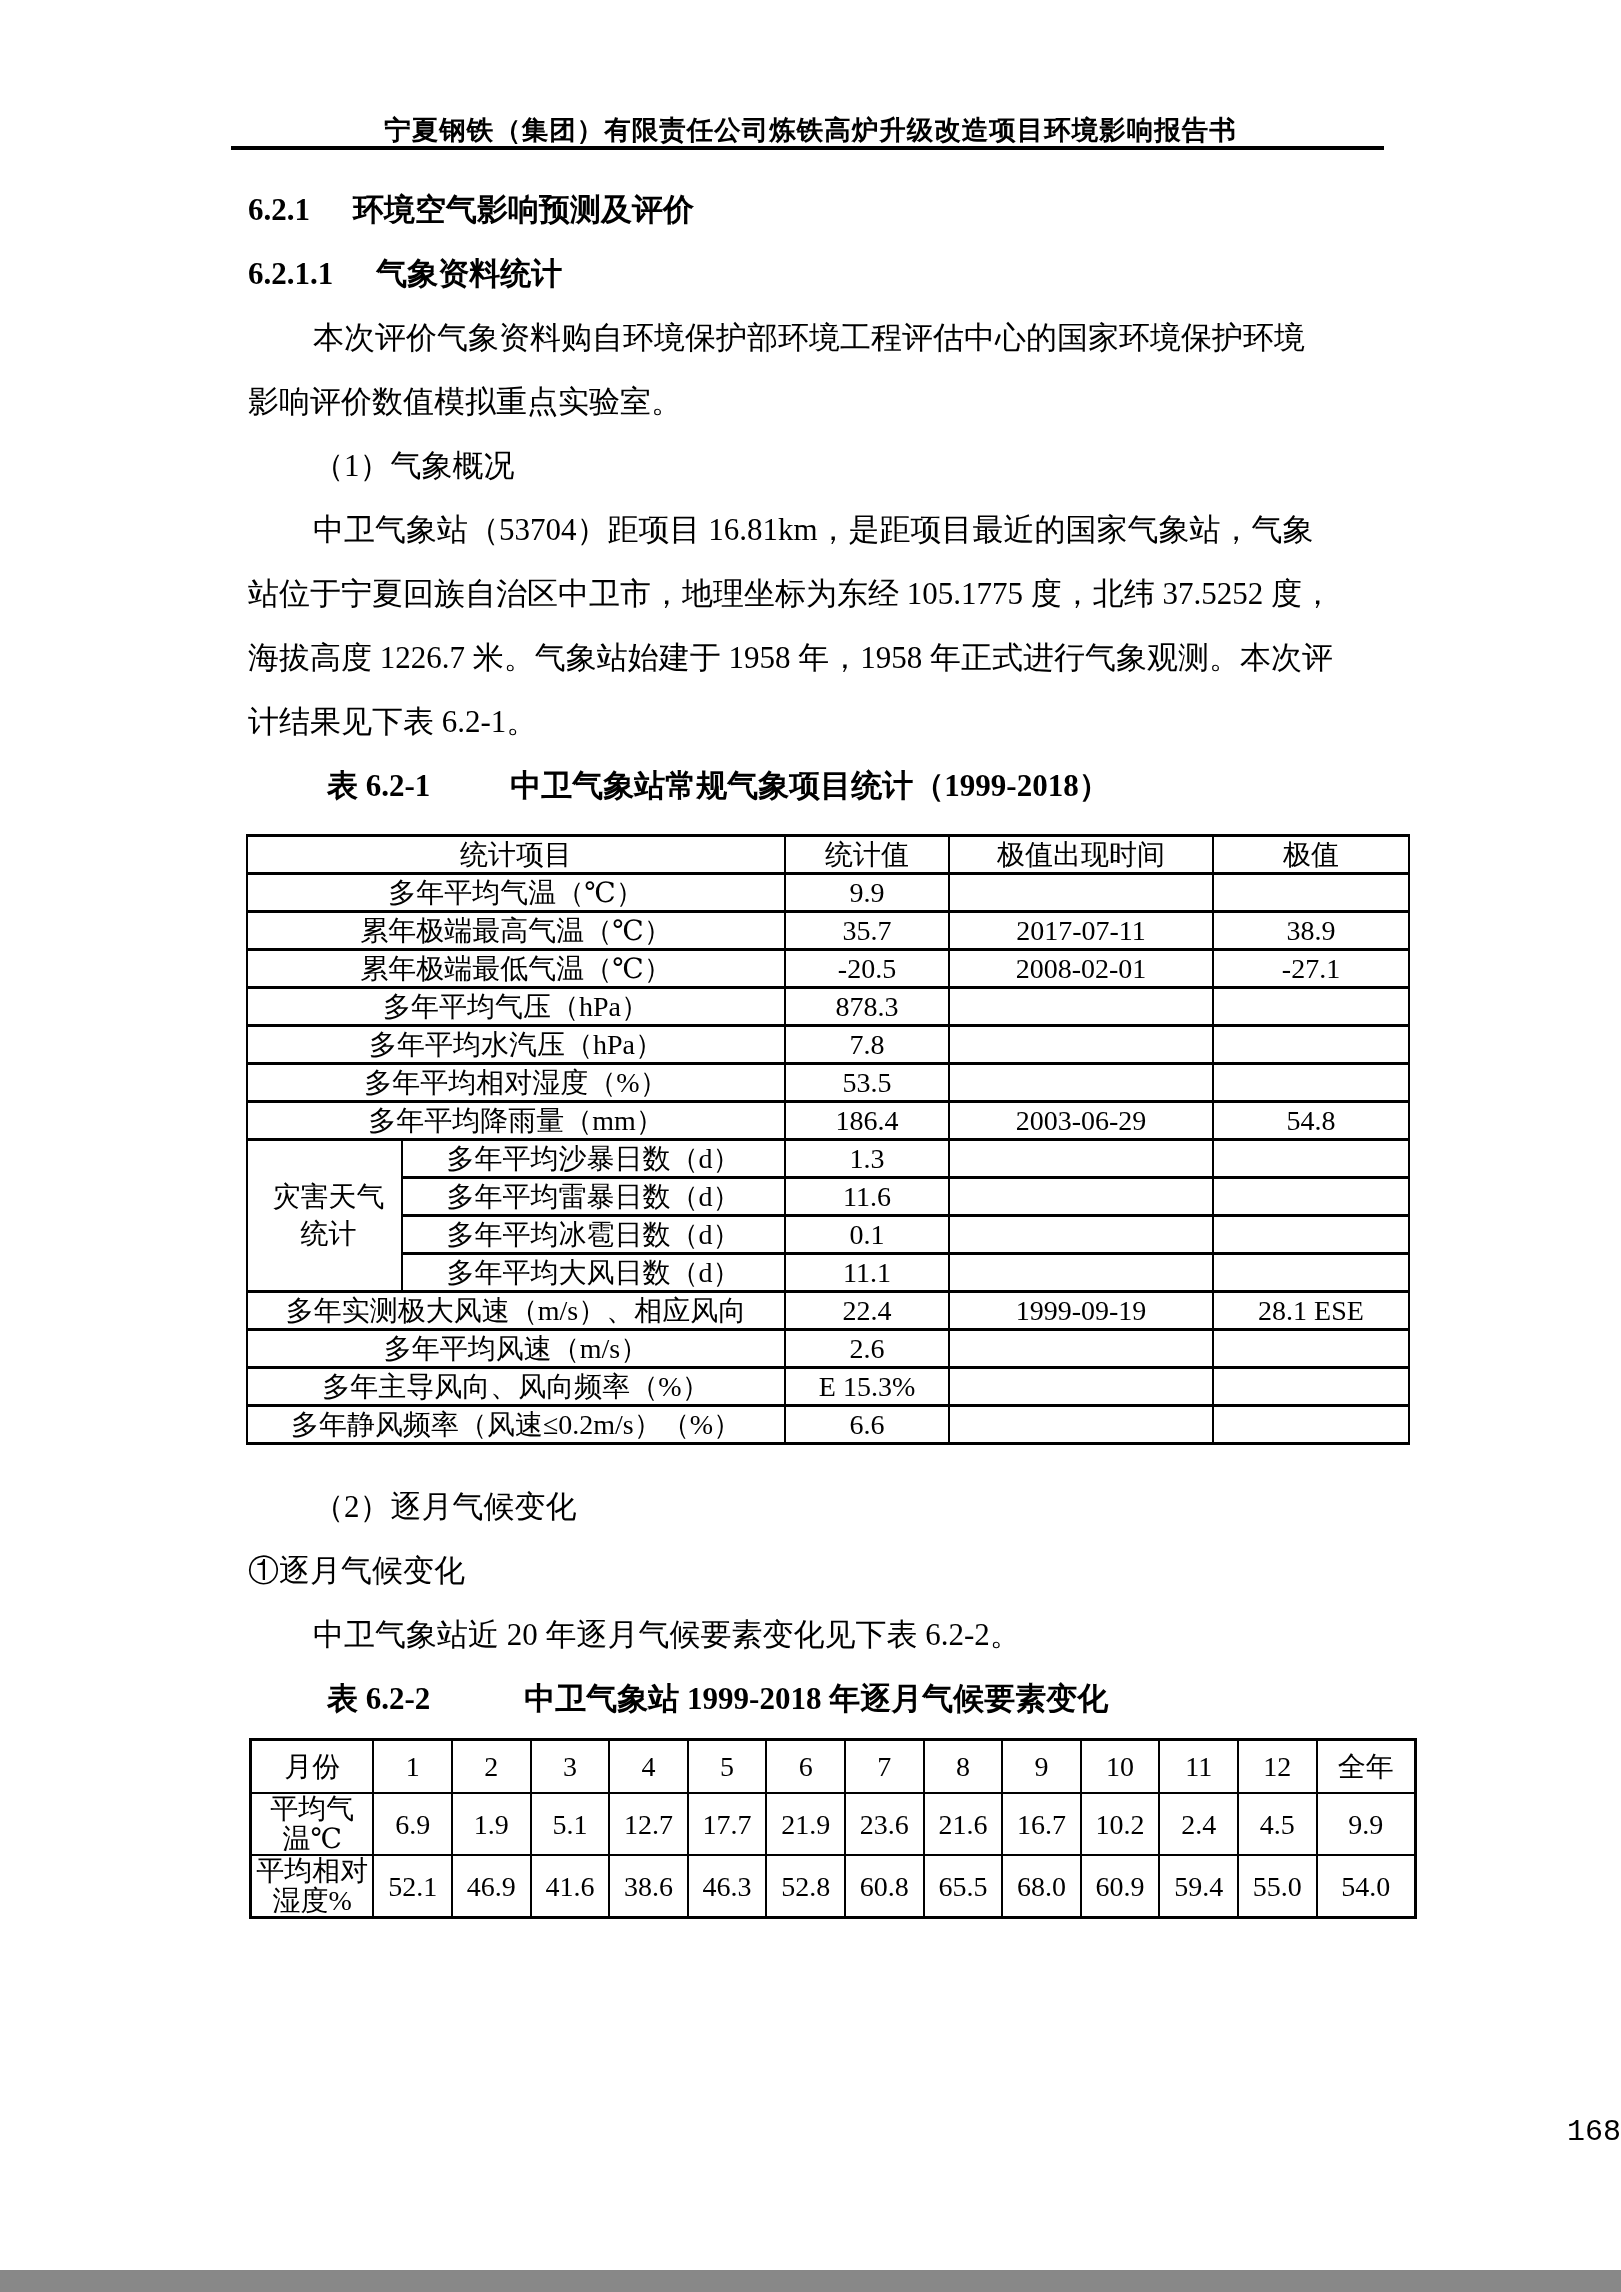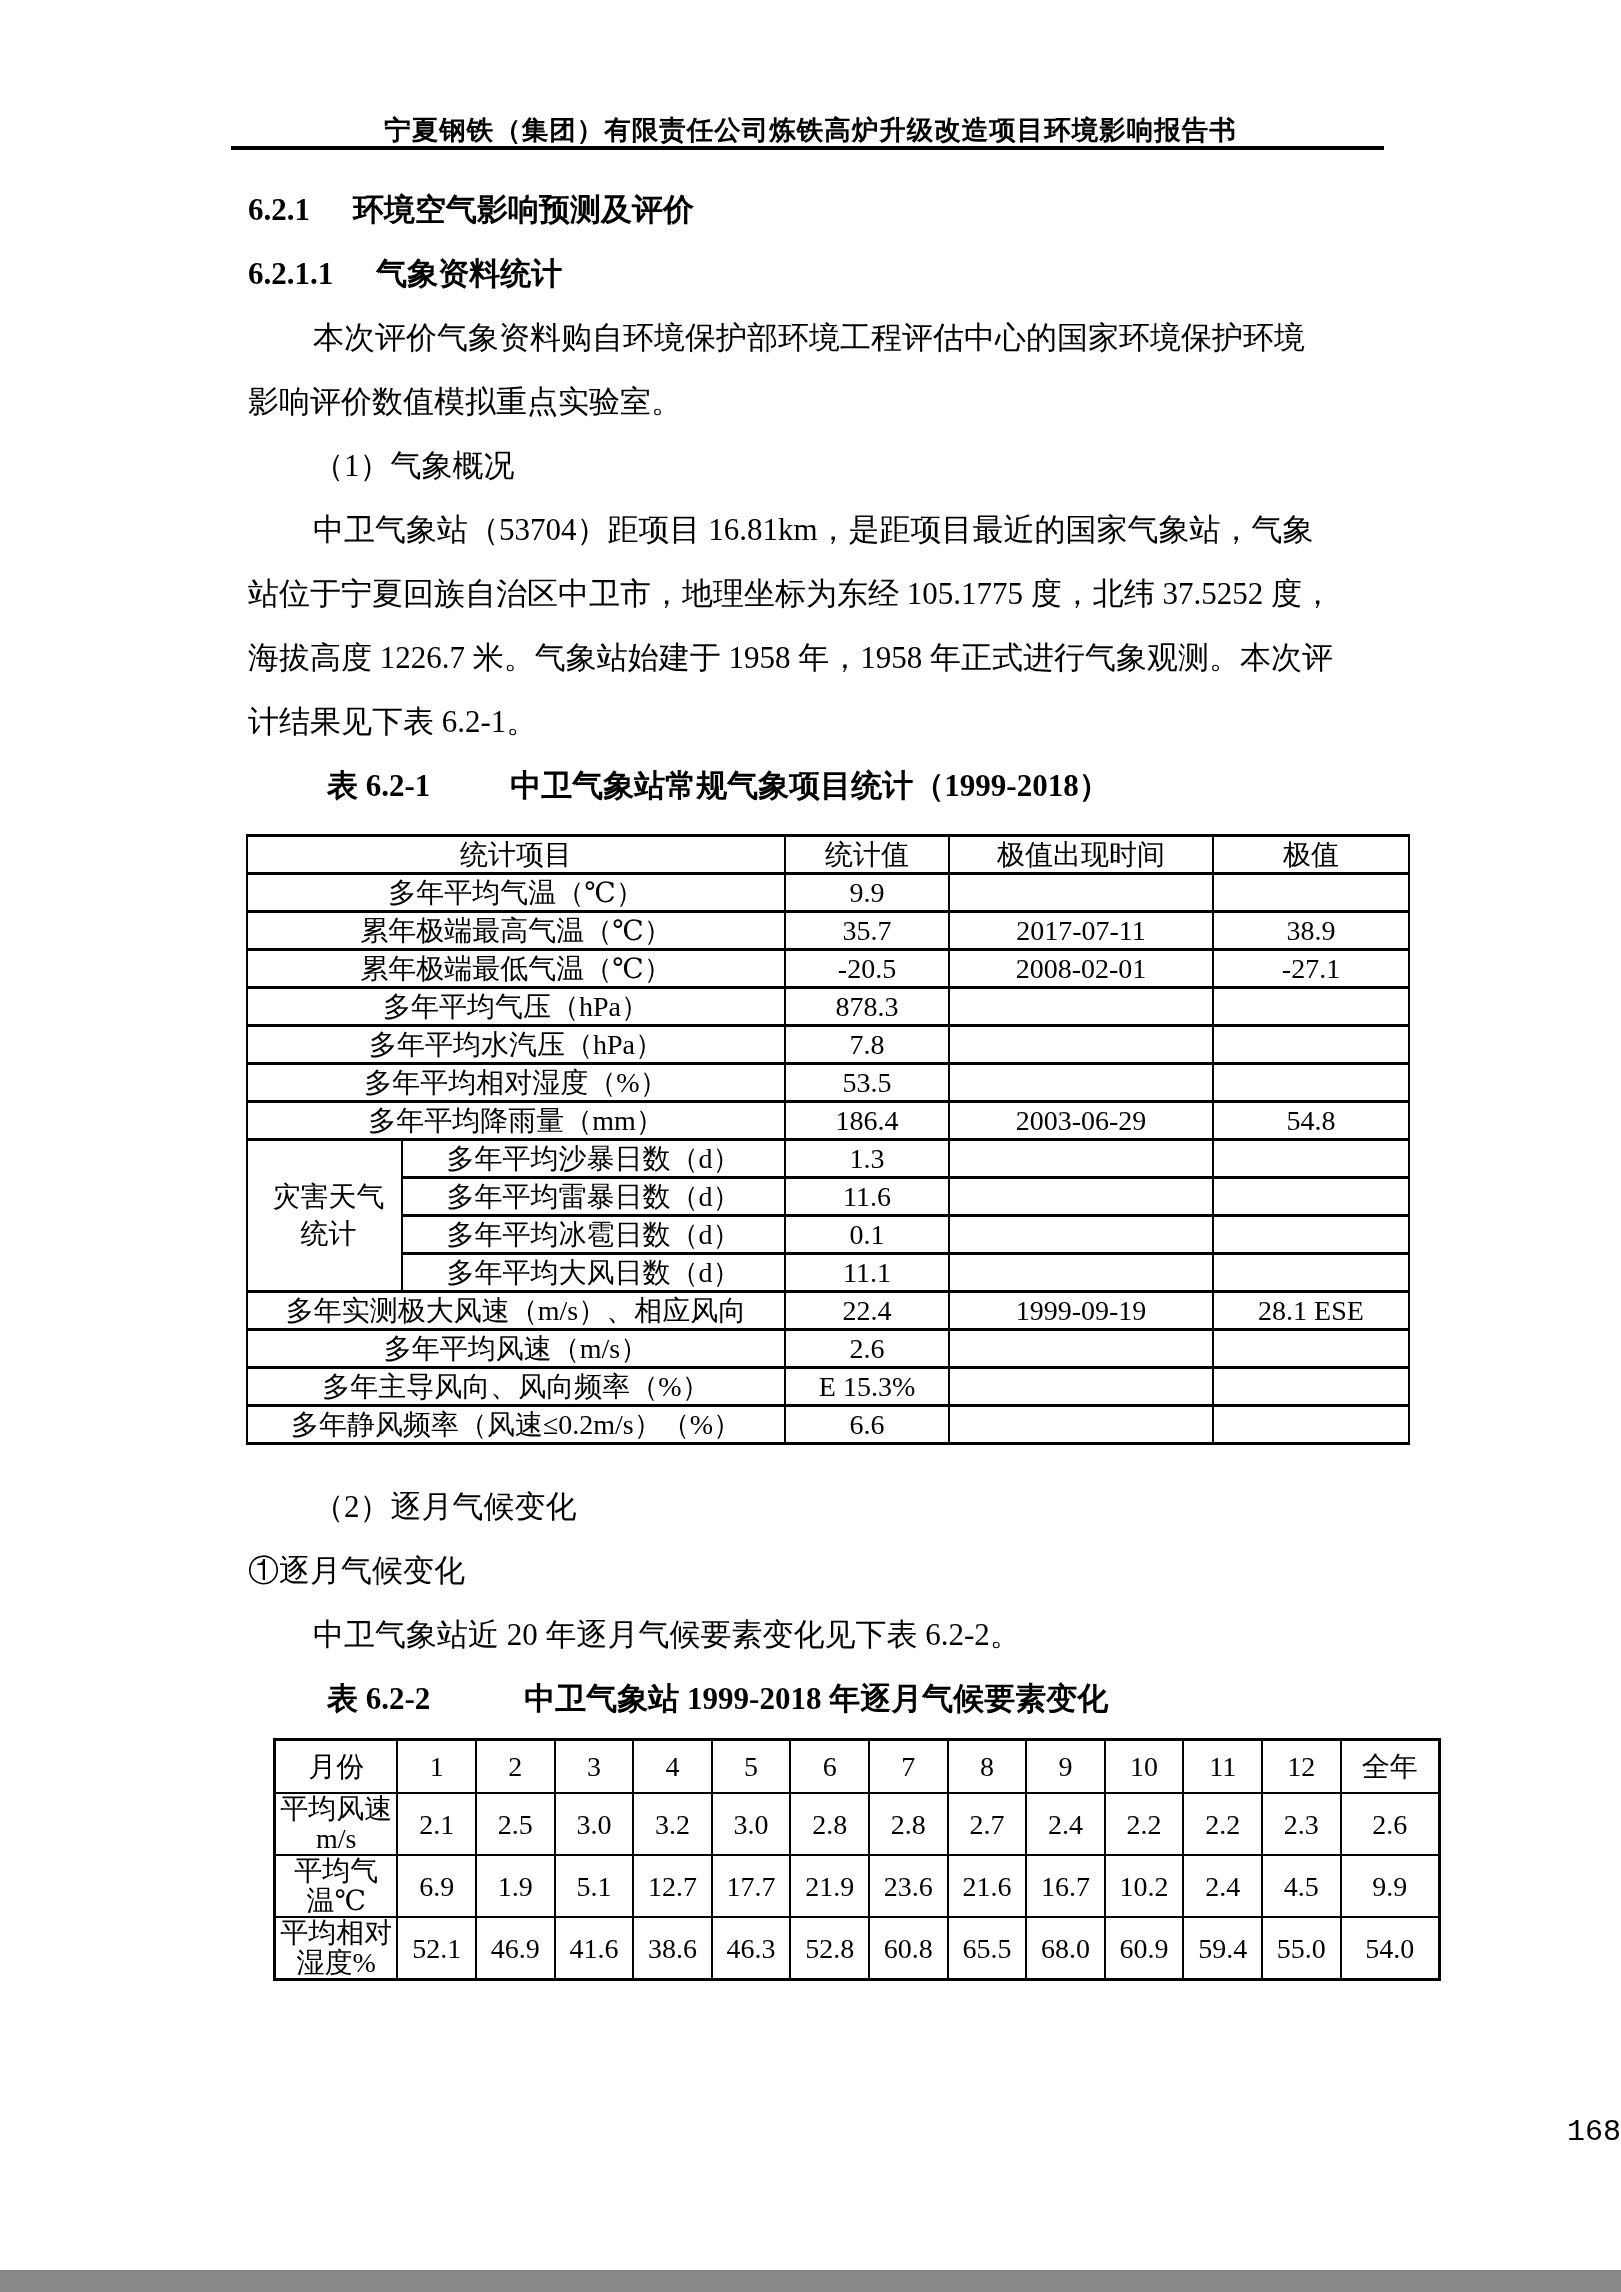--- a/index.html
+++ b/index.html
@@ -46,21 +46,21 @@
   }
   .t1 td{
     border:2px solid #000;
     border-top-width:3.9px;border-bottom-width:3.9px;
     height:35px;line-height:35px;
   }
   .t1 td.group{line-height:37px;padding-left:8px;}
 
   
   .t2{
-    margin-left:25px;margin-top:7.8px;
+    margin-left:1px;margin-top:7.8px;
     width:1168px;
     border:3.9px solid #000;
     font-size:28px;
   }
   .t2 td{
     border:2.9px solid #000;
     height:57px;line-height:57px;
   }
   .t2 td.t2-head{height:51px;line-height:51px;}
   .t2 td.rowlabel{line-height:30px;}
@@ -256,39 +256,20 @@
         <td class="t2-head">7</td>
         <td class="t2-head">8</td>
         <td class="t2-head">9</td>
         <td class="t2-head">10</td>
         <td class="t2-head">11</td>
         <td class="t2-head">12</td>
         <td class="t2-head">全年</td>
       </tr>
       <tr>
         <td class="rowlabel">
-          <span>平均风速</span><br>
-          <span>m/s</span>
-        </td>
-        <td>2.1</td>
-        <td>2.5</td>
-        <td>3.0</td>
-        <td>3.2</td>
-        <td>3.0</td>
-        <td>2.8</td>
-        <td>2.8</td>
-        <td>2.7</td>
-        <td>2.4</td>
-        <td>2.2</td>
-        <td>2.2</td>
-        <td>2.3</td>
-        <td>2.6</td>
-      </tr>
-      <tr>
-        <td class="rowlabel">
           <span>平均气</span><br>
           <span>温℃</span>
         </td>
         <td>6.9</td>
         <td>1.9</td>
         <td>5.1</td>
         <td>12.7</td>
         <td>17.7</td>
         <td>21.9</td>
         <td>23.6</td>

